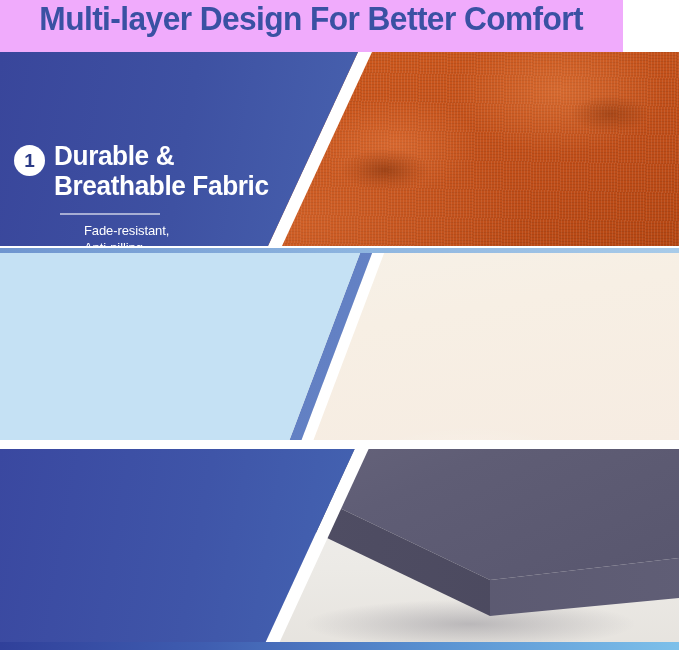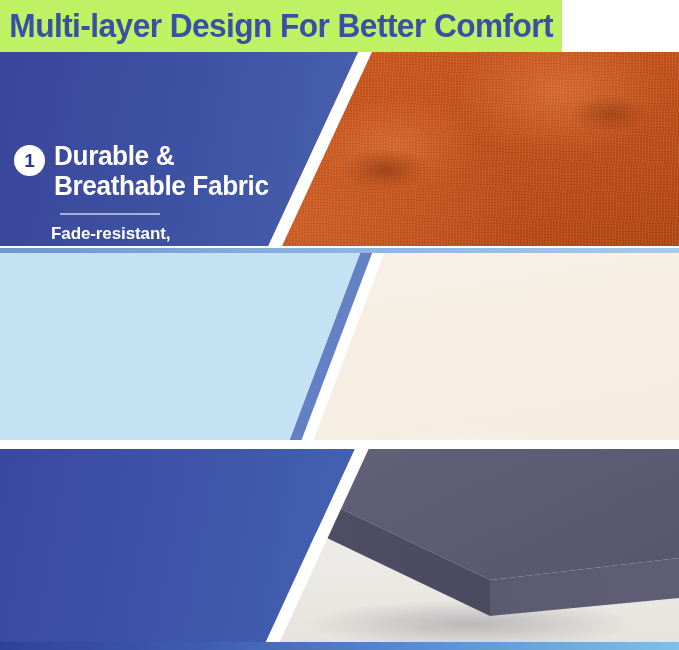--- a/index.html
+++ b/index.html
@@ -5,23 +5,23 @@
   * { margin:0; padding:0; box-sizing:border-box; }
   html,body { background:#ffffff; }
   body {
     width:679px; height:650px;
     font-family:"Liberation Sans", sans-serif;
     overflow:hidden; position:relative;
   }
 
   
   #title-bar {
-    position:absolute; left:0; top:0; width:562px; height:52px;
-    display:flex; align-items:center; justify-content:center;
-    background:#bef264;
+    position:absolute; left:0; top:0; width:623px; height:52px;
+    display:flex; align-items:flex-start; justify-content:center;
+    background:#f0abfc;
   }
   #title-text {
     font-size:33px; font-weight:bold; color:#3a51a3;
     letter-spacing:-0.6px; white-space:nowrap;
     font-family:"Liberation Sans", sans-serif;
     transform:scaleX(0.96); transform-origin:center;
   }
 
   
   .panel { position:absolute; left:0; width:679px; overflow:hidden; }
@@ -153,21 +153,21 @@
     line-height:1.11; letter-spacing:-0.4px;
     font-family:"Liberation Sans", sans-serif;
     transform:scaleX(0.97); transform-origin:left top;
   }
   .heading-light { color:#ffffff; }
 
   .divider { width:100px; height:2px; margin:11px 0 8px 46px; }
   .div-light { background:rgba(255,255,255,.55); }
 
   .subtitle {
-    margin-left:37px; font-size:17px; font-weight:bold;
+    margin-left:70px; font-size:13px; font-weight:normal;
     line-height:1.30; letter-spacing:-0.1px;
     font-family:"Liberation Sans", sans-serif;
   }
   .sub-light { color:#ffffff; }
 </style>
 </head>
 <body>
 
 <div id="title-bar">
   <div id="title-text">Multi-layer Design For Better Comfort</div>

